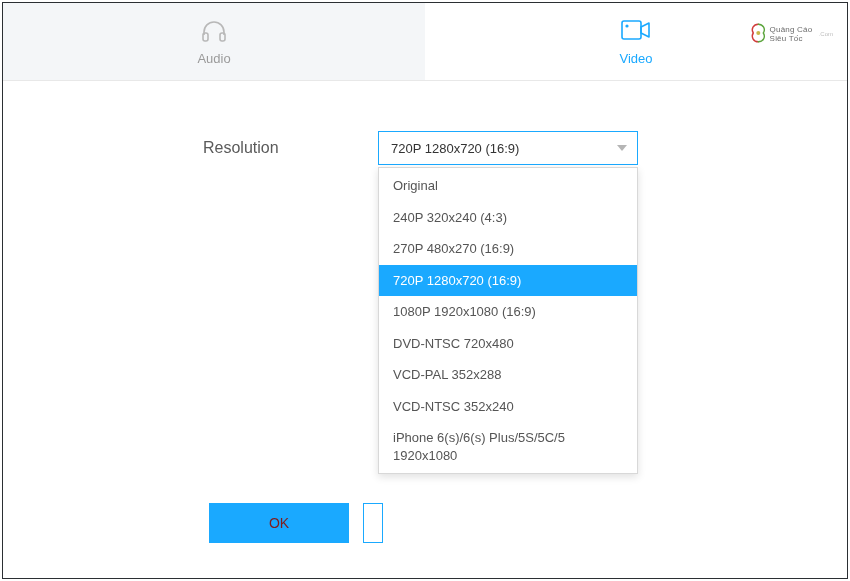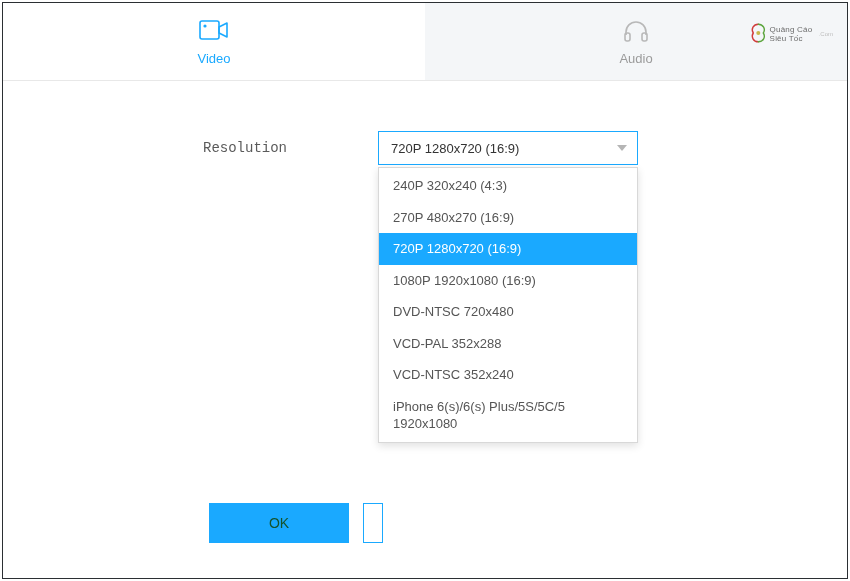--- a/index.html
+++ b/index.html
@@ -56,23 +56,22 @@
     }
     .row {
       display: flex;
       align-items: center;
       height: 34px;
       margin-bottom: 24px;
     }
     .label {
       width: 175px;
       margin-left: 200px;
-      font-size: 14px;
+      font-size: 16px;
       color: #5a5a5a;
-      font-family: Liberation Mono, monospace;
     }
     .select-box {
       position: relative;
       width: 260px;
       height: 34px;
       border: 1px solid #1aa9ff;
       background: #fff;
       display: flex;
       align-items: center;
       padding: 0 12px;
@@ -119,54 +118,54 @@
     .btn {
       width: 140px;
       height: 40px;
       display: flex;
       align-items: center;
       justify-content: center;
       font-size: 14px;
       cursor: pointer;
       border: none;
     }
-    .btn-primary { background: #1aa9ff; color: #14532d; }
+    .btn-primary { background: #1aa9ff; color: #7f1d1d; }
     .btn-secondary {
       background: #fff;
       color: #1aa9ff;
       border: 1px solid #1aa9ff;
       width: 20px;
       overflow: hidden;
     }
   </style>
 </head>
 <body>
 
 <div class="outer">
   <div class="tabbar">
+    <div class="tab">
+      <span class="icon">
+        <svg width="26" height="24" viewBox="0 0 26 24">
+          <path d="M3 16 v-3 a10 10 0 0 1 20 0 v3" fill="none" stroke="#b8b8b8" stroke-width="1.6"></path>
+          <rect x="2" y="14" width="5" height="8" rx="2" fill="none" stroke="#b8b8b8" stroke-width="1.6"></rect>
+          <rect x="19" y="14" width="5" height="8" rx="2" fill="none" stroke="#b8b8b8" stroke-width="1.6"></rect>
+        </svg>
+      </span>
+      <span>Audio</span>
+    </div>
     <div class="tab active">
       <span class="icon">
         <svg width="30" height="22" viewBox="0 0 30 22">
           <rect x="1" y="1" width="19" height="18" rx="2" fill="none" stroke="#1aa9ff" stroke-width="1.6"></rect>
           <circle cx="6" cy="6" r="1.6" fill="#1aa9ff"></circle>
           <path d="M20 7 L28 3 L28 17 L20 13 Z" fill="none" stroke="#1aa9ff" stroke-width="1.6" stroke-linejoin="round"></path>
         </svg>
       </span>
       <span>Video</span>
     </div>
-    <div class="tab">
-      <span class="icon">
-        <svg width="26" height="24" viewBox="0 0 26 24">
-          <path d="M3 16 v-3 a10 10 0 0 1 20 0 v3" fill="none" stroke="#b8b8b8" stroke-width="1.6"></path>
-          <rect x="2" y="14" width="5" height="8" rx="2" fill="none" stroke="#b8b8b8" stroke-width="1.6"></rect>
-          <rect x="19" y="14" width="5" height="8" rx="2" fill="none" stroke="#b8b8b8" stroke-width="1.6"></rect>
-        </svg>
-      </span>
-      <span>Audio</span>
-    </div>
   </div>
 
   <div class="logo">
     <svg width="36" height="36" viewBox="0 0 36 36">
       <path d="M18 4 C 10 4 6 12 10 18 C 6 24 10 32 18 32" fill="none" stroke="#d23b3b" stroke-width="2.2" stroke-linecap="round"></path>
       <path d="M18 4 C 26 4 30 12 26 18 C 30 24 26 32 18 32" fill="none" stroke="#5aa43b" stroke-width="2.2" stroke-linecap="round"></path>
       <circle cx="18" cy="18" r="3.2" fill="#c9b64a"></circle>
     </svg>
     <div class="logo-text">Quảng Cáo Siêu Tốc</div>
     <div class="logo-sub">.Com</div>
@@ -175,20 +174,21 @@
   <div class="content">
     <div class="row">
       <div class="label">Resolution</div>
       <div class="select-box">
         <span>720P 1280x720 (16:9)</span>
         <span class="select-arrow"></span>
       </div>
     </div>
 
     <div class="dropdown" id="dropdown">
+        <div class="dropdown-item">Original</div>
         <div class="dropdown-item">240P 320x240 (4:3)</div>
         <div class="dropdown-item">270P 480x270 (16:9)</div>
         <div class="dropdown-item selected">720P 1280x720 (16:9)</div>
         <div class="dropdown-item">1080P 1920x1080 (16:9)</div>
         <div class="dropdown-item">DVD-NTSC 720x480</div>
         <div class="dropdown-item">VCD-PAL 352x288</div>
         <div class="dropdown-item">VCD-NTSC 352x240</div>
         <div class="dropdown-item">iPhone 6(s)/6(s) Plus/5S/5C/5 1920x1080</div>
       </div>
   </div>

